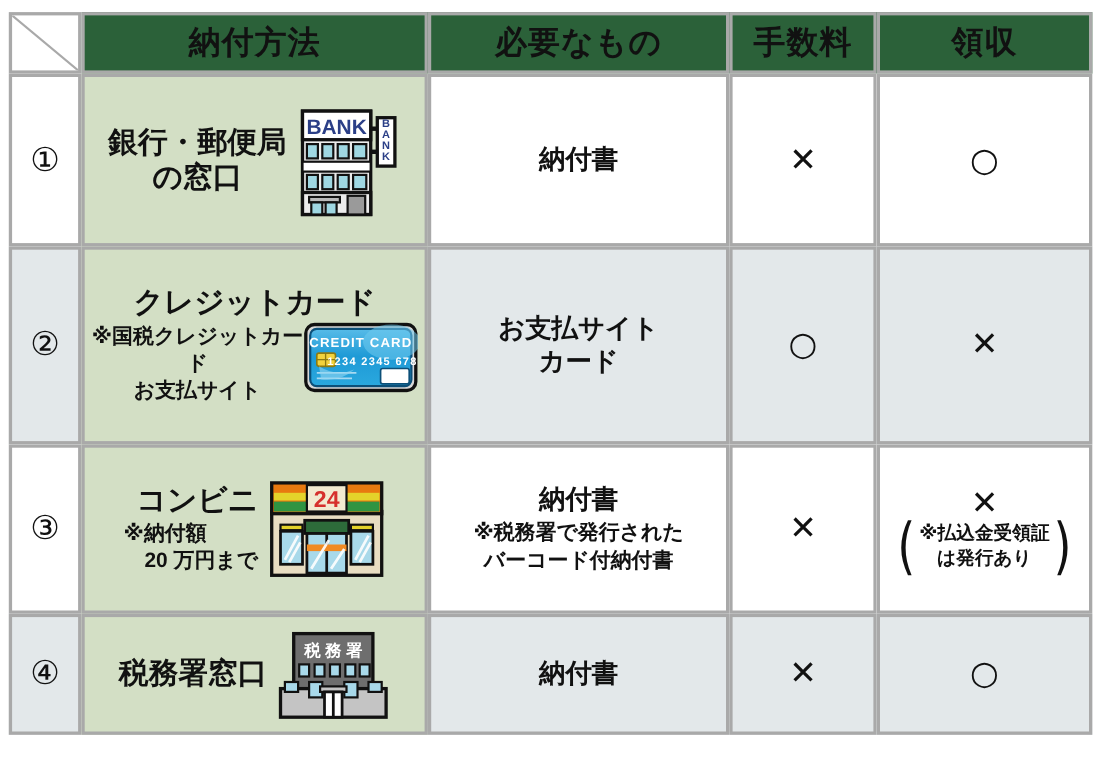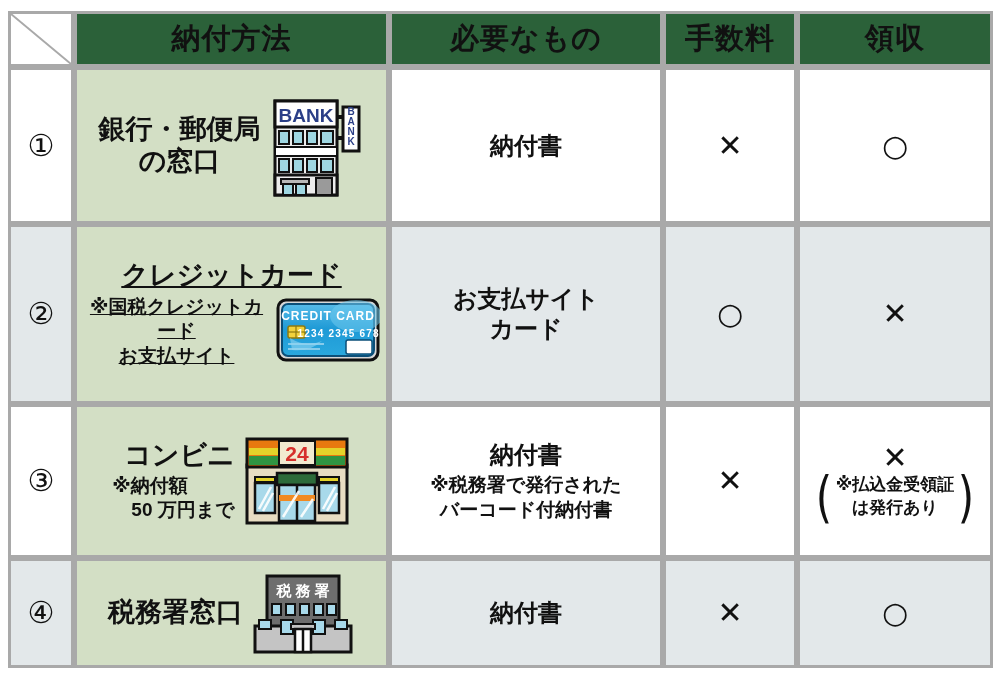--- a/index.html
+++ b/index.html
@@ -98,27 +98,26 @@
   }
   .m-note {
     font-size: 19px;
     font-weight: bold;
     line-height: 1.28;
     white-space: pre-line;
     margin-top: 2px;
   }
   
   .layout-side .method-inner  { flex-direction: row; }
-  .layout-stack .method-inner { flex-direction: column; gap: 0; text-decoration: underline; }
+  .layout-stack .method-inner { flex-direction: column; gap: 0; }
   .layout-stack .m-title { margin-bottom: 1px; }
   .inline-row {
     display: flex;
-    align-items: center;
-    justify-content: center;
-    gap: 6px;
+    align-items: flex-start;
+    justify-content: center;
   }
 
   
   .need-main {
     font-size: 24px;
     font-weight: bold;
     line-height: 1.25;
     white-space: pre-line;
   }
   .need-note {
@@ -297,21 +296,21 @@
 
       <tr class="row-white" style="height:154px;">
         <td>
           <span class="num-circle">③</span>
         </td>
         <td class="method-cell layout-side">
           <div class="method-inner">
             <div class="method-text" style="align-items:flex-end;">
               <div class="m-title">コンビニ</div>
               <div class="m-note" style="text-align:left;">※納付額
-　50 万円まで</div>
+　20 万円まで</div>
             </div>
             <div class="icon-box">
               <svg width="108" height="96" viewBox="0 0 108 96">
                 <rect x="4" y="32" width="100" height="58" fill="#e8ddc2" stroke="#111" stroke-width="3"></rect>
                 <rect x="4" y="6" width="100" height="28" fill="#e8790f" stroke="#111" stroke-width="3"></rect>
                 <rect x="6" y="15" width="96" height="7" fill="#e4d32a"></rect>
                 <rect x="6" y="23" width="96" height="9" fill="#2f9442"></rect>
                 <rect x="36" y="8" width="36" height="24" fill="#f2ead0" stroke="#111" stroke-width="2"></rect>
                 <text x="54" y="28" font-family="'Liberation Sans',sans-serif" font-size="21" font-weight="bold" fill="#d6302c" text-anchor="middle">24</text>
                 <rect x="34" y="40" width="40" height="12" fill="#2d6b3a" stroke="#111" stroke-width="2.5"></rect>

